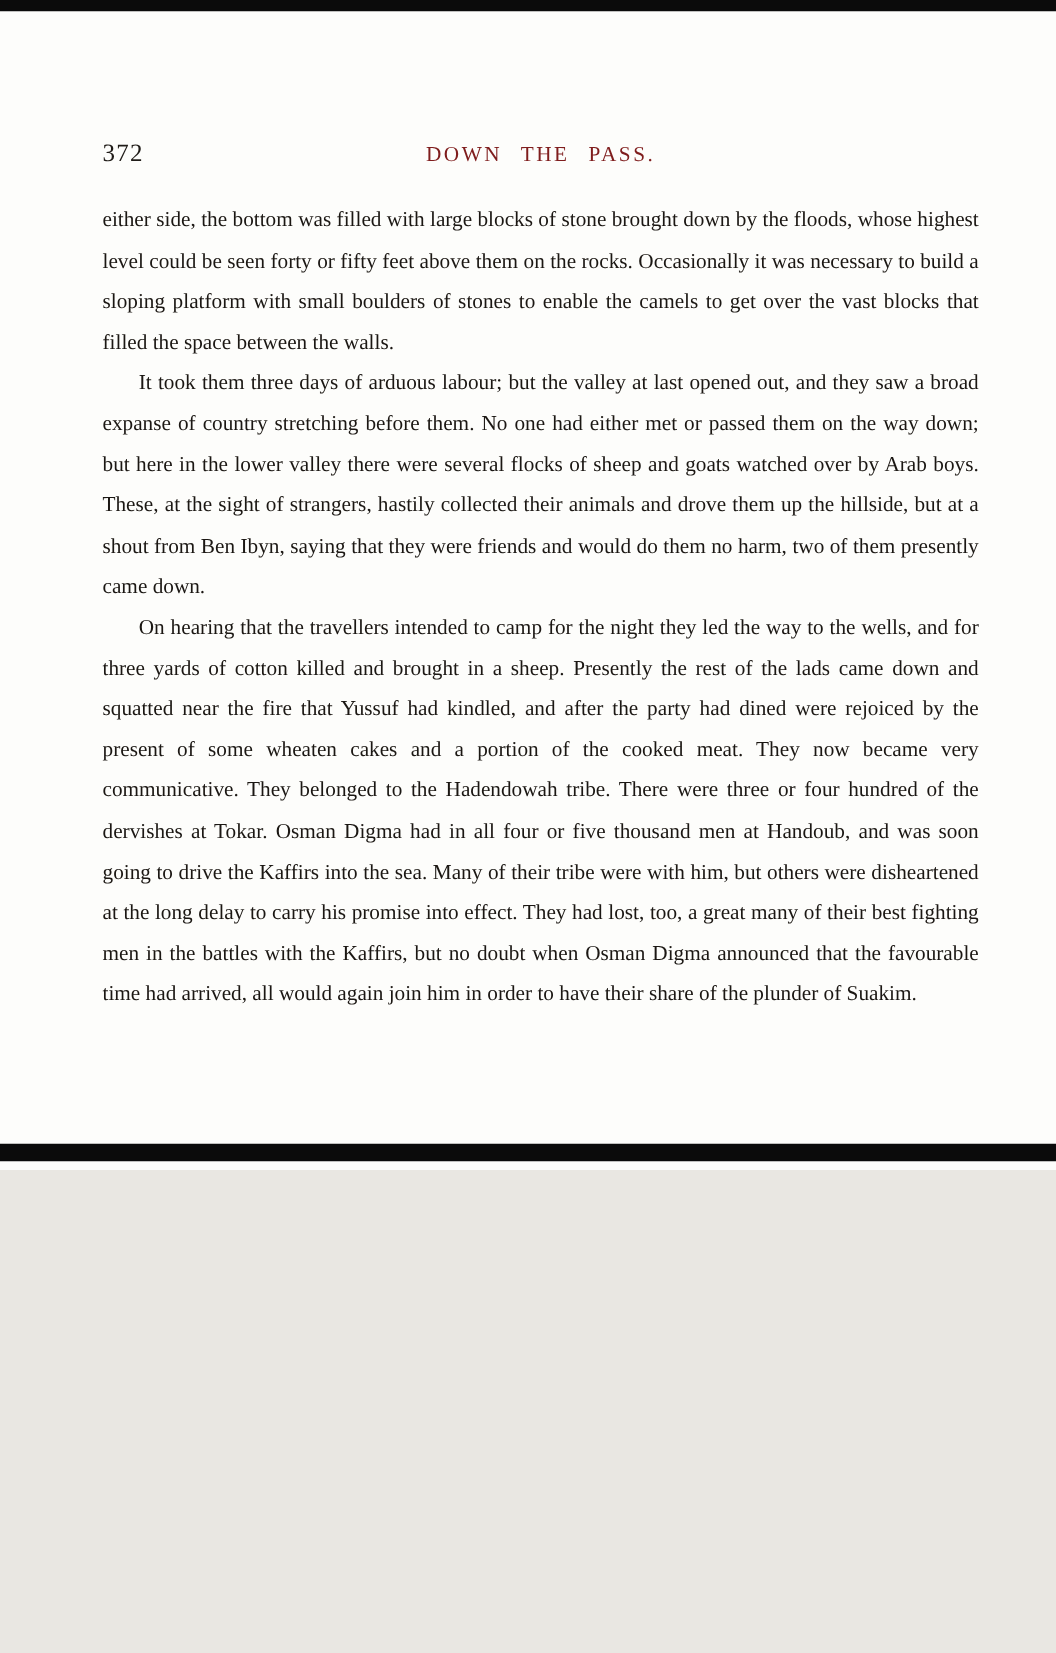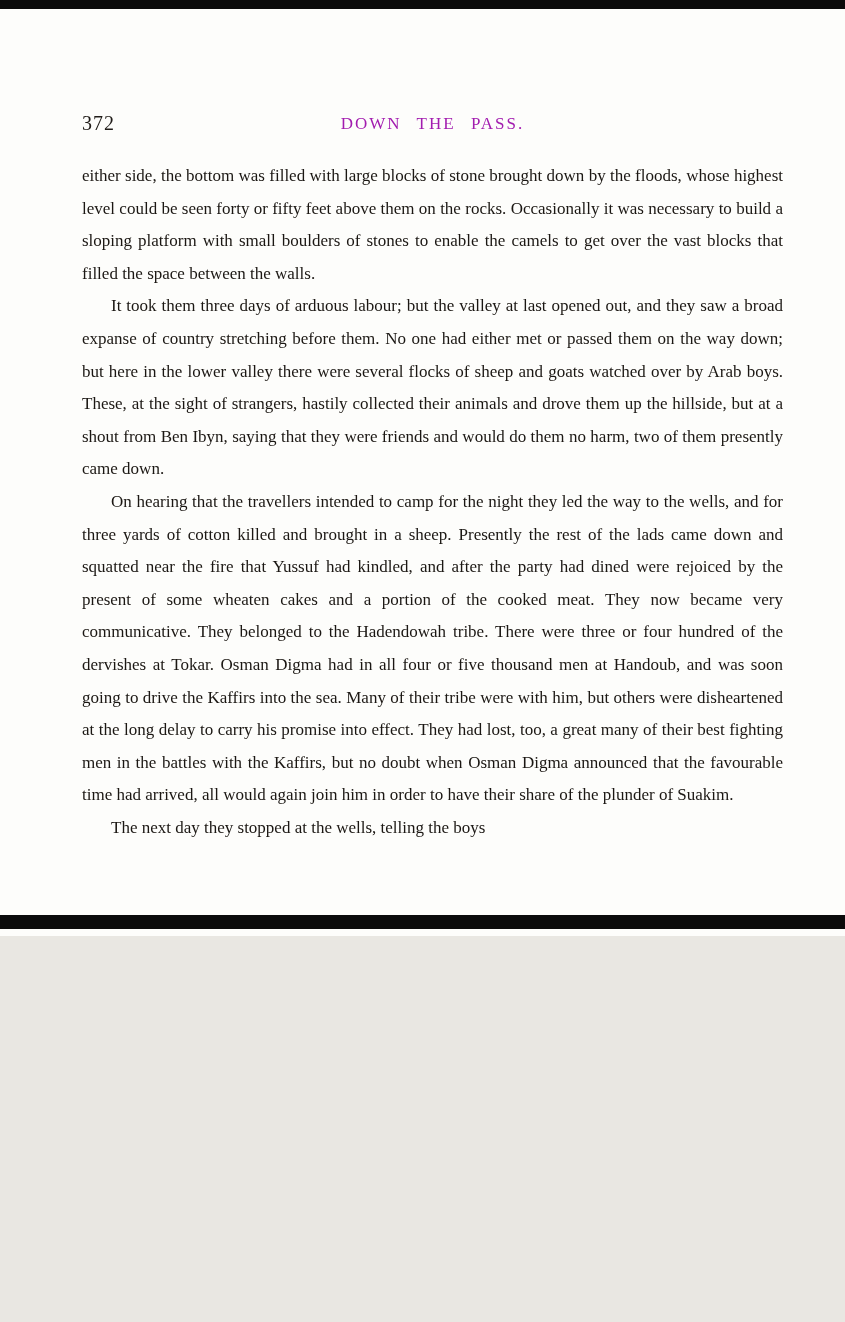--- a/index.html
+++ b/index.html
@@ -42,21 +42,21 @@
     top: 0;
     font-size: 20px;
     letter-spacing: 1px;
     color: #201c18;
   }
   .running-title {
     text-align: center;
     font-size: 17px;
     letter-spacing: 2px;
     word-spacing: 9px;
-    color: #a21caf;
+    color: #7f1d1d;
     padding-top: 2px;
   }
   .body-text {
     position: absolute;
     top: 160px;
     left: 82px;
     width: 701px;
     font-size: 17px;
     line-height: 32.6px;
     text-align: justify;
@@ -79,18 +79,17 @@
 
   <div class="page-header">
     <span class="page-number">372</span>
     <div class="running-title">DOWN THE PASS.</div>
   </div>
 
   <div class="body-text">
     <p>either side, the bottom was filled with large blocks of stone brought down by the floods, whose highest level could be seen forty or fifty feet above them on the rocks.  Occasionally it was necessary to build a sloping platform with small boulders of stones to enable the camels to get over the vast blocks that filled the space between the walls.</p>
     <p class="indented">It took them three days of arduous labour; but the valley at last opened out, and they saw a broad expanse of country stretching before them.  No one had either met or passed them on the way down; but here in the lower valley there were several flocks of sheep and goats watched over by Arab boys.  These, at the sight of strangers, hastily collected their animals and drove them up the hillside, but at a shout from Ben Ibyn, saying that they were friends and would do them no harm, two of them presently came down.</p>
     <p class="indented">On hearing that the travellers intended to camp for the night they led the way to the wells, and for three yards of cotton killed and brought in a sheep.  Presently the rest of the lads came down and squatted near the fire that Yussuf had kindled, and after the party had dined were rejoiced by the present of some wheaten cakes and a portion of the cooked meat.  They now became very communicative.  They belonged to the Hadendowah tribe.  There were three or four hundred of the dervishes at Tokar.  Osman Digma had in all four or five thousand men at Handoub, and was soon going to drive the Kaffirs into the sea.  Many of their tribe were with him, but others were disheartened at the long delay to carry his promise into effect.  They had lost, too, a great many of their best fighting men in the battles with the Kaffirs, but no doubt when Osman Digma announced that the favourable time had arrived, all would again join him in order to have their share of the plunder of Suakim.</p>
-    <p class="indented">The next day they stopped at the wells, telling the boys</p>
   </div>
 
   <div class="scan-edge-bottom"></div>
 
 </div>
 
 </body></html>

